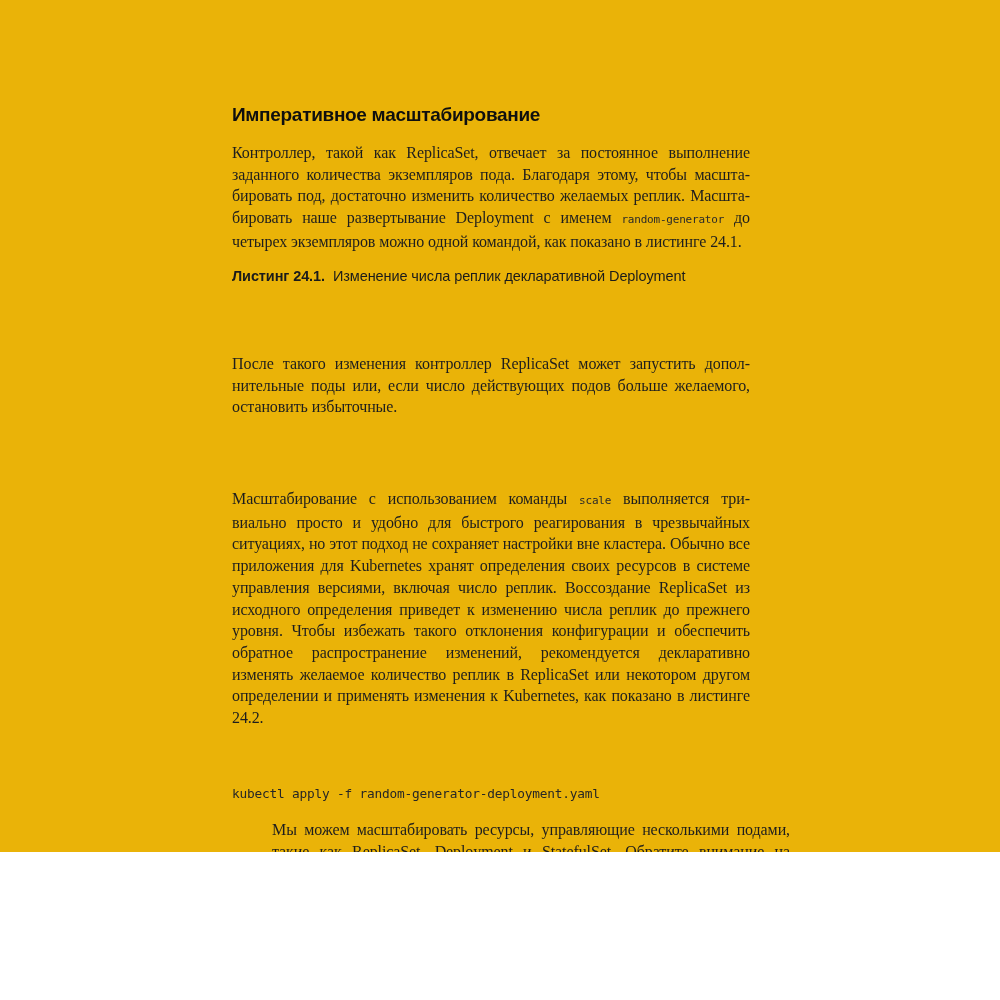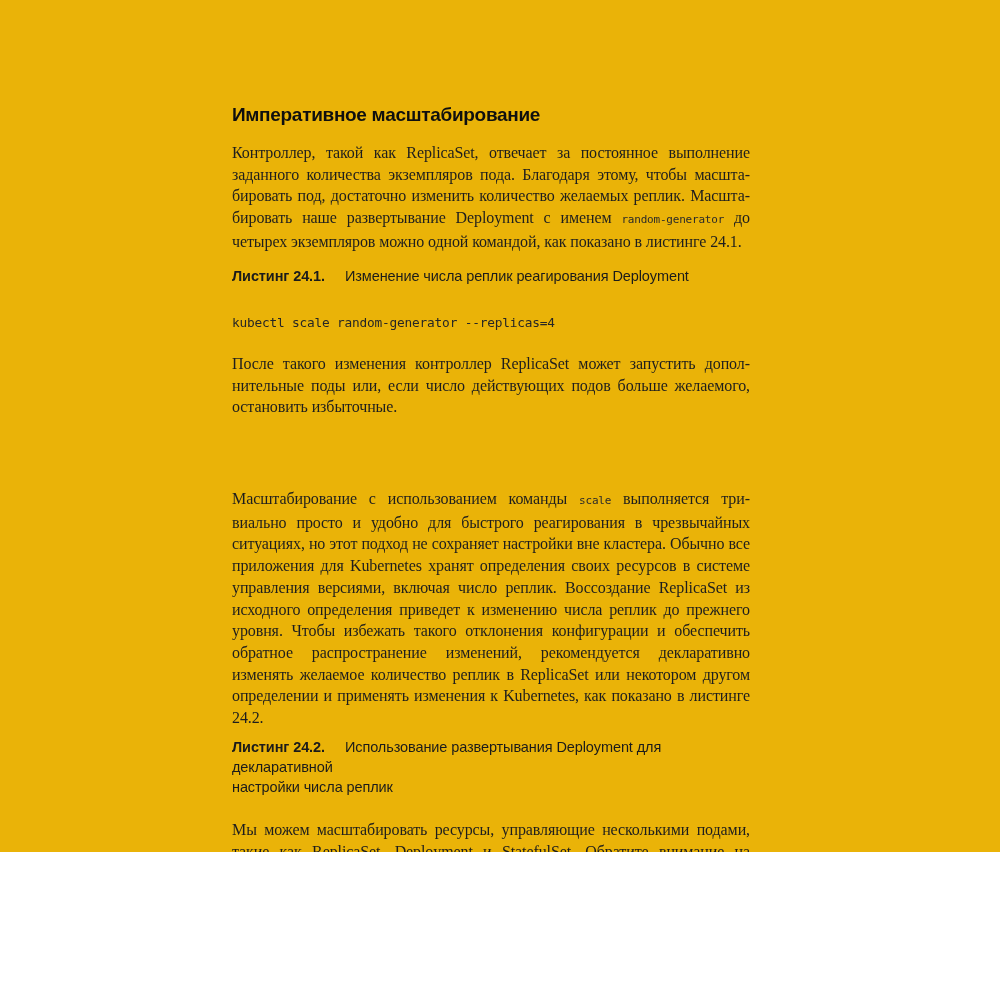--- a/index.html
+++ b/index.html
@@ -40,32 +40,33 @@
     color: #1e1e1e;
   }
   .body-para .icode {
     font-family: "DejaVu Sans Mono", monospace;
     font-size: 11px;
     letter-spacing: -0.2px;
     color: #2a2a2a;
   }
   .continued {
     text-align-last: justify;
+    margin-left: 40px;
   }
   .listing-caption {
     font-family: "Liberation Sans", sans-serif;
     font-size: 14.5px;
     line-height: 20px;
     letter-spacing: -0.1px;
     color: #1b1b1b;
     margin: 0;
   }
   .listing-caption .cap-label {
     font-weight: 700;
-    margin-right: 20px;
+    margin-right: 8px;
   }
   .cap-line2 {
     display: block;
   }
   .code-block {
     margin: 0;
     font-family: "DejaVu Sans Mono", monospace;
     font-size: 12.8px;
     line-height: 18px;
     letter-spacing: -0.2px;
@@ -103,35 +104,31 @@
 </head>
 <body>
 
 <div class="page">
 
   <h2 class="abs section-heading" style="top:103px">Императивное масштабирование</h2>
 
   <p class="abs body-para" style="top:142px"><span class="seg">Контроллер, такой как ReplicaSet, отвечает за постоянное выполнение заданного количества экземпляров пода. Благодаря этому, чтобы масшта­бировать под, достаточно изменить количество желаемых реплик. Масшта­бировать наше развертывание Deployment с именем </span><span class="icode">random-generator</span><span class="seg"> до четырех экземпляров можно одной командой, как показано в листинге 24.1.</span></p>
 
   <p class="abs listing-caption" style="top:266px">
-    <span class="cap-label">Листинг 24.1.</span><span>Изменение числа реплик реагирования Deployment</span>
+    <span class="cap-label">Листинг 24.1.</span><span>Изменение числа реплик декларативной Deployment</span>
   </p>
 
-  <pre class="abs code-block" style="top:314px">kubectl scale random-generator --replicas=4</pre>
 
   <p class="abs body-para" style="top:353px"><span class="seg">После такого изменения контроллер ReplicaSet может запустить допол­нительные поды или, если число действующих подов больше желаемого, остановить избыточные.</span></p>
 
 
   <p class="abs body-para" style="top:488px"><span class="seg">Масштабирование с использованием команды </span><span class="icode">scale</span><span class="seg"> выполняется три­виально просто и удобно для быстрого реагирования в чрезвычайных ситуациях, но этот подход не сохраняет настройки вне кластера. Обыч­но все приложения для Kubernetes хранят определения своих ресурсов в системе управления версиями, включая число реплик. Воссоздание ReplicaSet из исходного определения приведет к изменению числа реплик до прежнего уровня. Чтобы избежать такого отклонения конфигурации и обеспечить обратное распространение изменений, рекомендуется декларативно изменять желаемое количество реплик в ReplicaSet или некотором другом определении и применять изменения к Kubernetes, как показано в листинге 24.2.</span></p>
 
-  <p class="abs listing-caption" style="top:737px">
-    <span class="cap-label">Листинг 24.2.</span><span>Использование развертывания Deployment для декларативной</span>
-    <span class="cap-line2">настройки числа реплик</span>
-  </p>
 
+  <pre class="abs code-block" style="top:785px">kubectl apply -f random-generator-deployment.yaml</pre>
 
   <p class="abs body-para continued" style="top:819px"><span class="seg">Мы можем масштабировать ресурсы, управляющие несколькими подами, такие как ReplicaSet, Deployment и StatefulSet. Обратите внимание на</span></p>
 
   <div class="footer-rule"></div>
 
   <div class="page-number">272</div>
 
   <div class="chapter-title">Глава 45. Эластичное масштабирование</div>
 
 </div>

